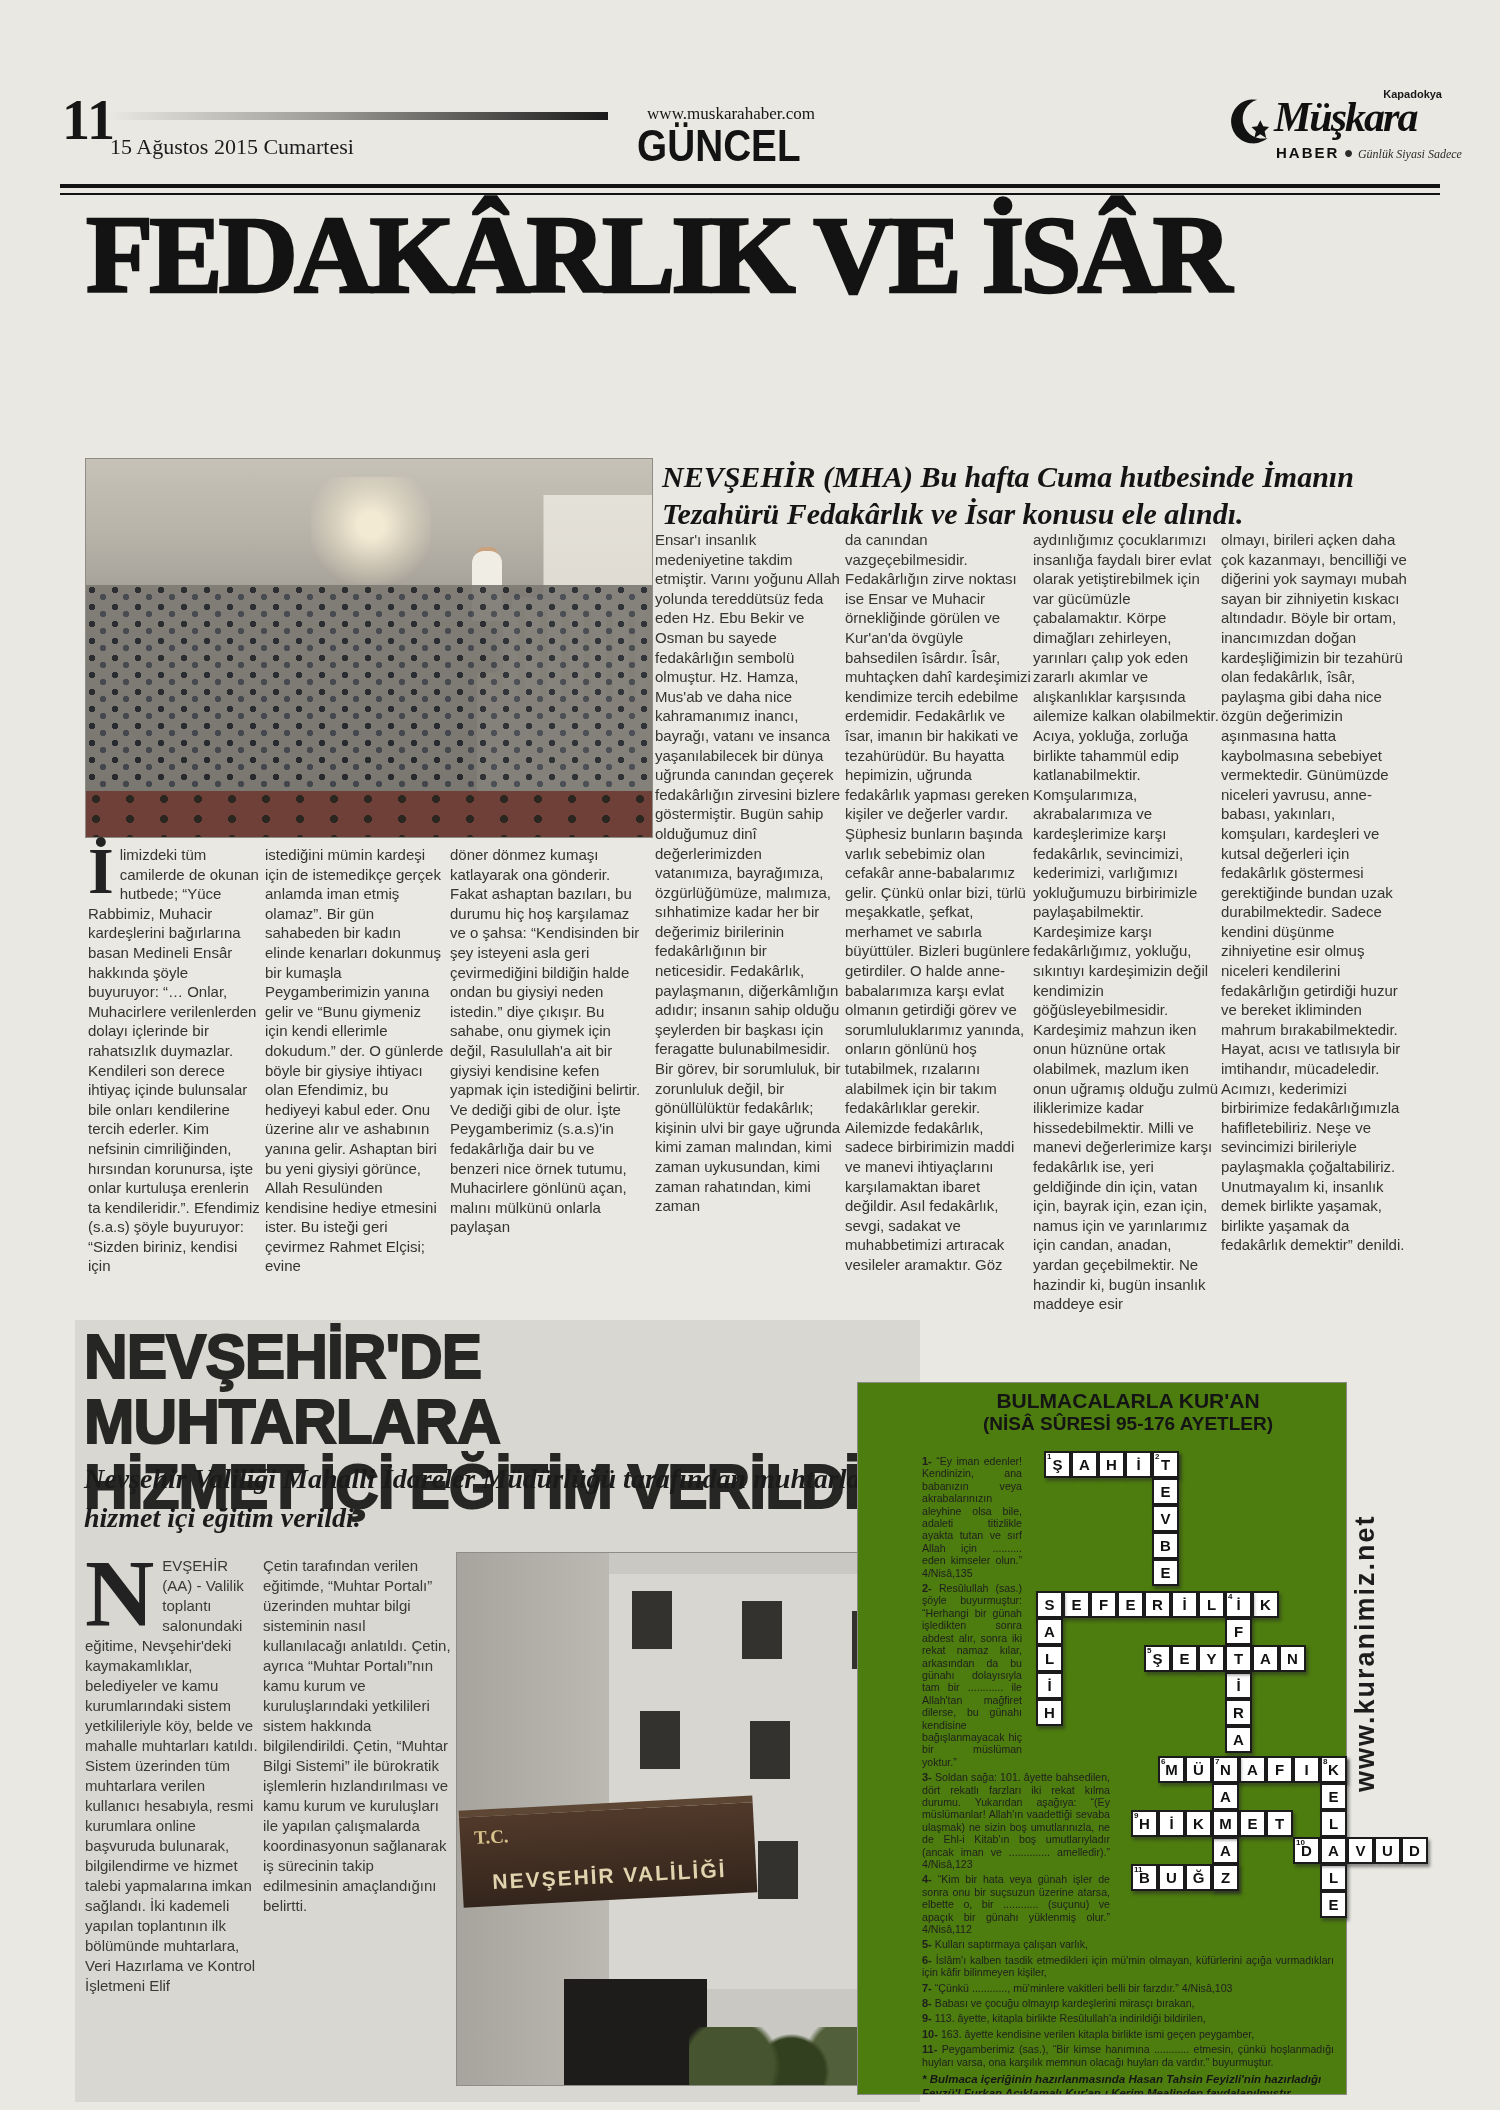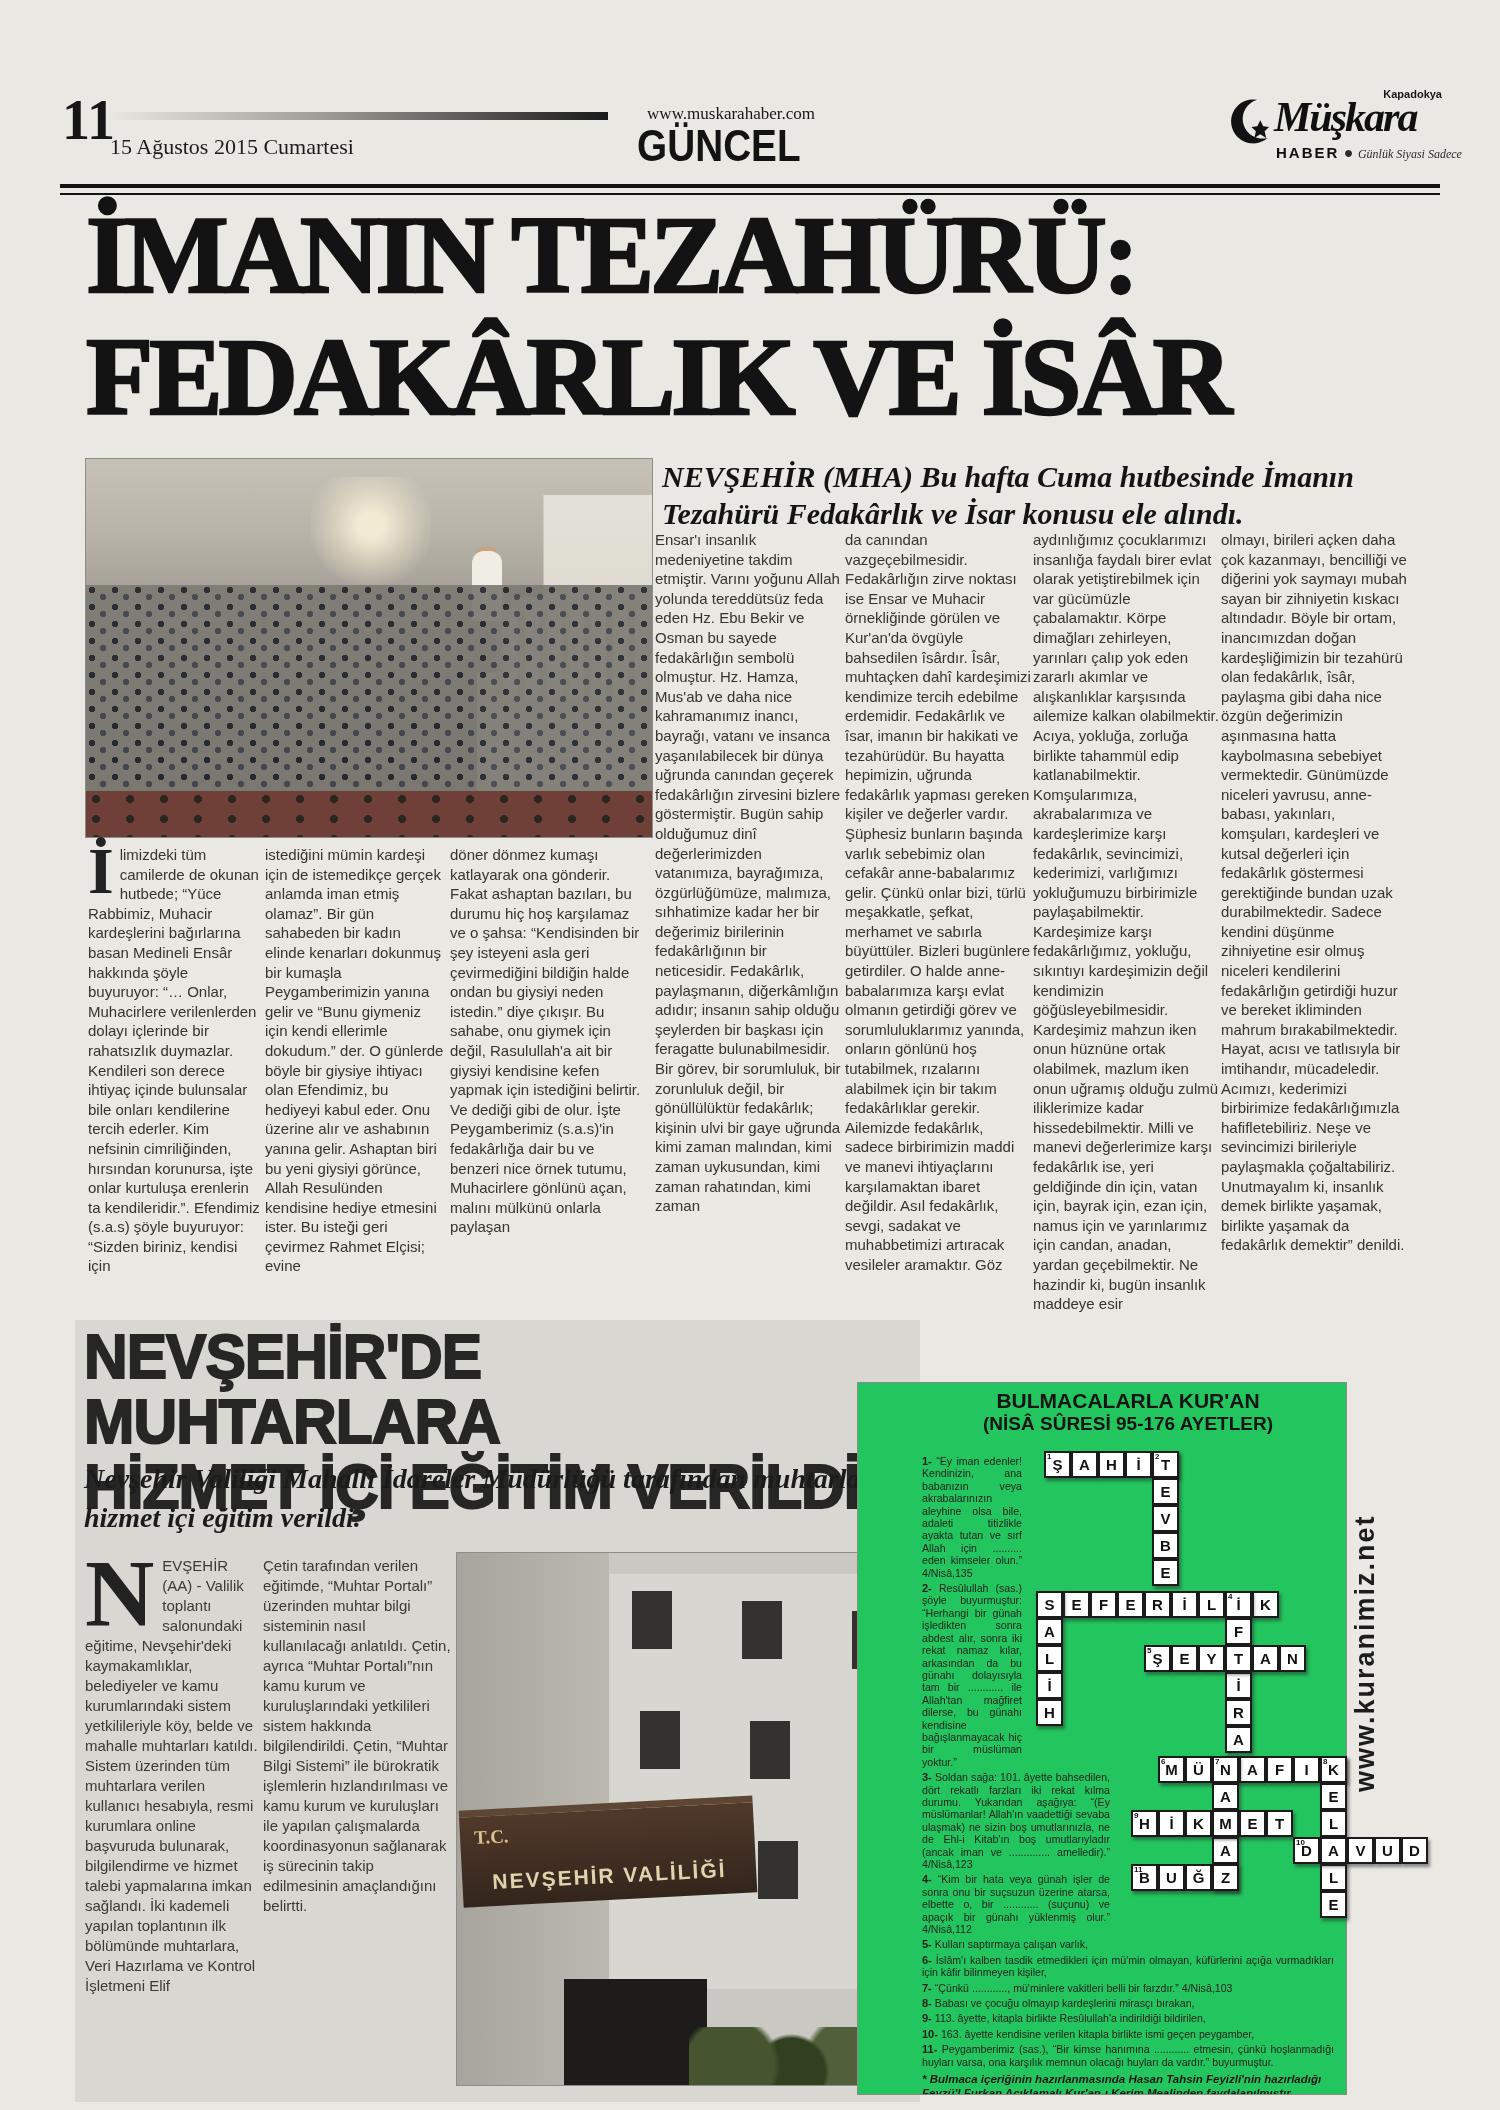--- a/index.html
+++ b/index.html
@@ -49,21 +49,21 @@
   .facade{position:absolute;left:34%;top:4%;width:66%;height:78%;background:#d8d6d0;}
   .winset{position:absolute;left:8%;top:4%;width:40px;height:58px;background:#34322e;box-shadow:110px 10px 0 #34322e,220px 20px 0 #34322e,8px 120px 0 #34322e,118px 130px 0 #34322e,228px 140px 0 #34322e,16px 240px 0 #34322e,126px 250px 0 #34322e;}
   .leftwall{position:absolute;left:0;top:0;width:34%;height:100%;background:linear-gradient(90deg,#a7a49e,#bcb9b3);}
   .canopy{position:absolute;left:1%;top:47%;width:66%;height:17%;background:linear-gradient(180deg,#51392a,#33251c);border-top:7px solid #5d4734;transform:rotate(-3deg);color:#dcc globally;}
   .canopy .tc{position:absolute;left:14px;top:10px;font-family:"Liberation Serif",serif;font-weight:bold;font-size:19px;color:#d9c28c;}
   .canopy .valilik{position:absolute;left:0;right:0;bottom:12px;text-align:center;font-weight:bold;font-size:21px;letter-spacing:2px;color:#e0d4ae;}
   .entrance{position:absolute;left:24%;bottom:0;width:32%;height:20%;background:#1d1c1a;}
   .bush{position:absolute;right:2%;bottom:-6px;width:46%;height:64px;background:radial-gradient(circle at 20% 60%,#46552f 0 26%,transparent 30%),radial-gradient(circle at 50% 70%,#32401f 0 30%,transparent 34%),radial-gradient(circle at 80% 55%,#51603a 0 26%,transparent 30%);}
 
   
-  .pzbox{position:absolute;left:857px;top:1382px;width:490px;height:713px;background:#22c55e;border:1px solid #8b8a85;box-sizing:border-box;}
+  .pzbox{position:absolute;left:857px;top:1382px;width:490px;height:713px;background:#4d7c0f;border:1px solid #8b8a85;box-sizing:border-box;}
   .pz-flow{position:relative;height:100%;padding:6px 12px 4px 64px;box-sizing:border-box;overflow:hidden;}
   .pz-title{font-weight:bold;text-align:center;color:#141414;}
   .pz-title .t1{font-size:21px;line-height:24px;}
   .pz-title .t2{font-size:19px;line-height:22px;margin-bottom:20px;}
   .spA{float:right;width:312px;height:304px;}
   .spB{float:right;clear:right;width:224px;height:178px;}
   .clue{font-size:10.6px;line-height:12.4px;text-align:justify;margin:0 0 3px 0;color:#1f1f1d;}
   .clue b{font-size:11px;}
   .pz-foot{font-family:"Liberation Sans",sans-serif;font-weight:bold;font-style:italic;font-size:11.5px;line-height:13.5px;margin-top:5px;color:#161616;}
   .gridlayer{position:absolute;left:0;top:0;width:100%;height:100%;overflow:visible;}
@@ -94,21 +94,20 @@
     <span class="name">Müşkara</span>
     <span class="sub">
       <span class="haber">HABER</span>
       <span>●</span>
       <span class="tagline">Günlük Siyasi Sadece</span>
     </span>
   </div>
   <div class="dbl-rule"></div>
 
   <div class="h1">
-    <div>İMANIN TEZAHÜRÜ:</div>
     <div>FEDAKÂRLIK VE İSÂR</div>
   </div>
 
   <div class="photo1">
     <div class="chandelier"></div>
     <div class="minbar"></div>
     <div class="minbar-rail"></div>
     <div class="imam"></div>
     <div class="crowd"></div>
     <div class="carpet"></div>

